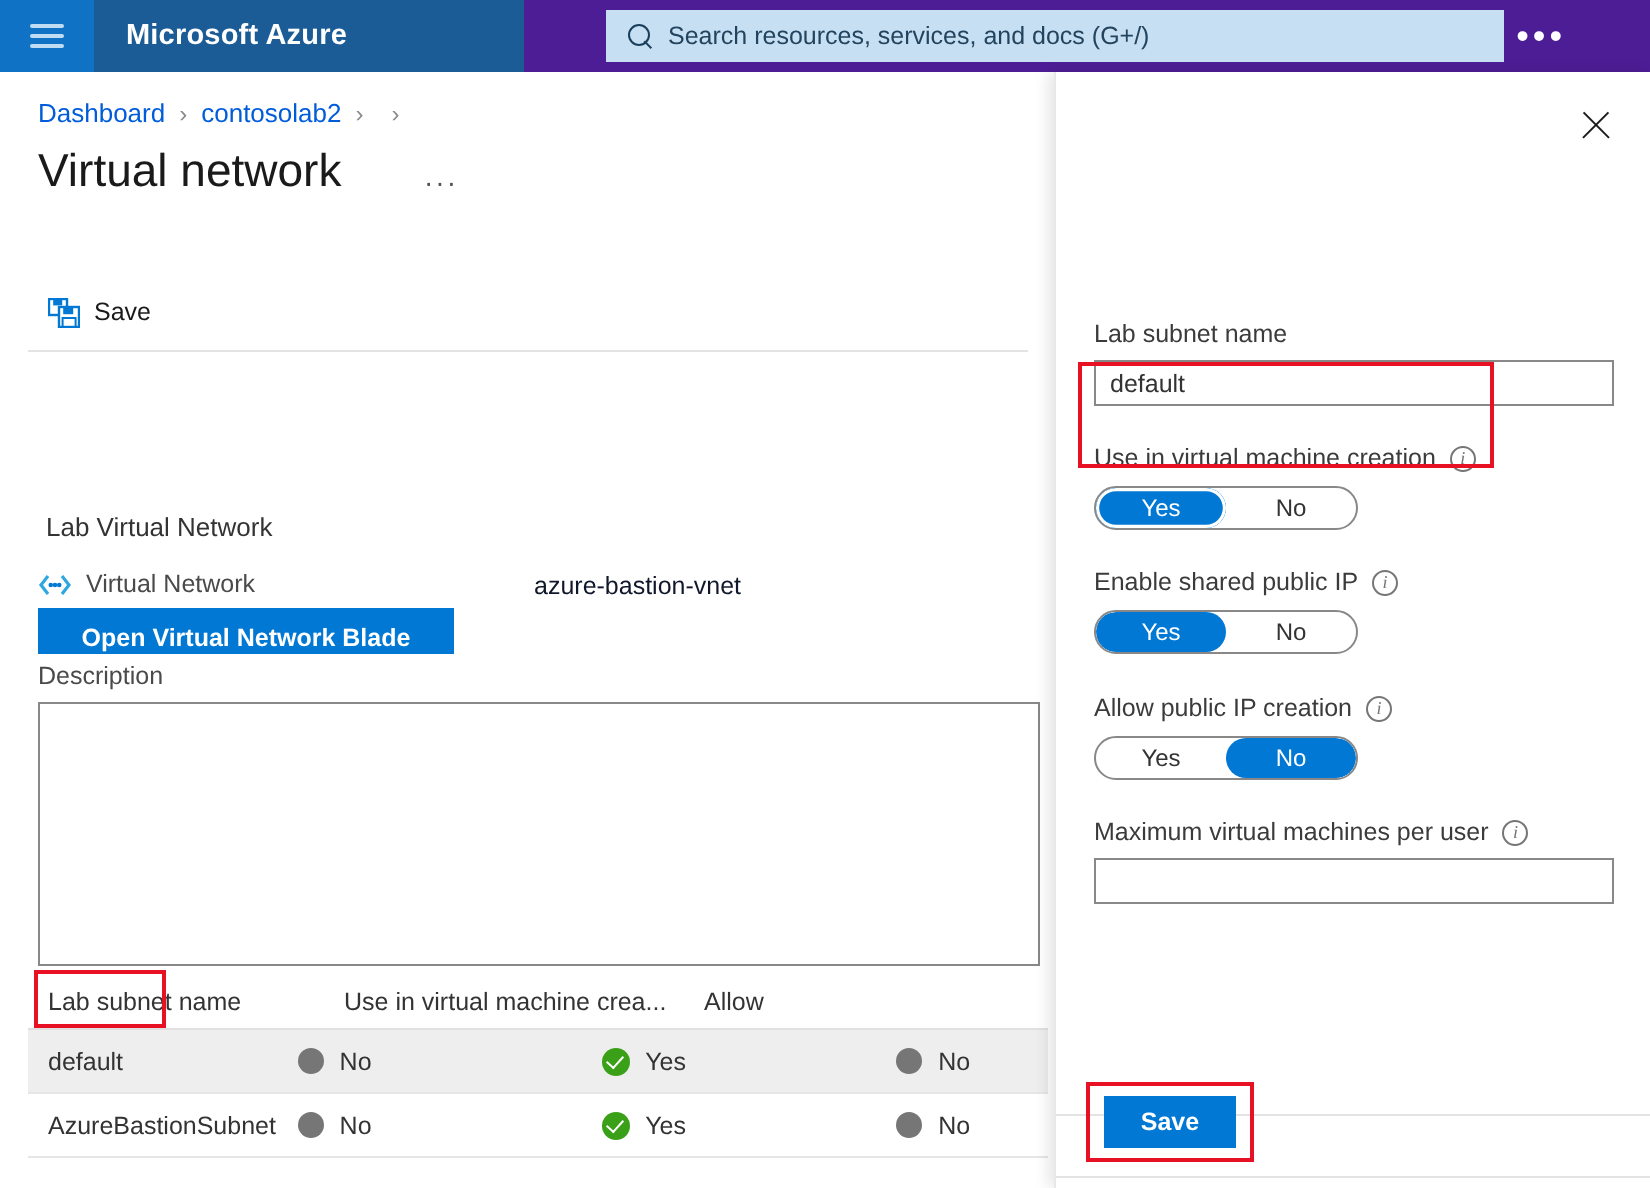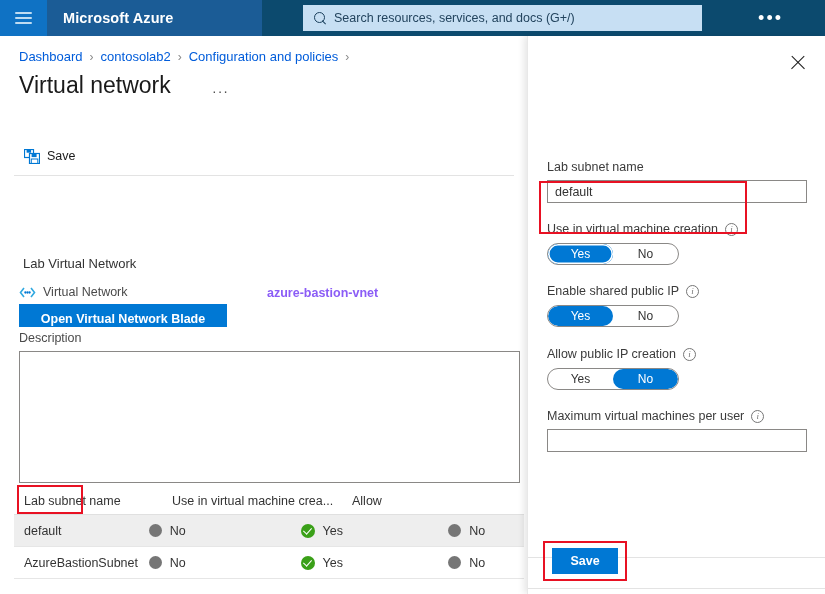--- a/index.html
+++ b/index.html
@@ -13,21 +13,21 @@
   #app {
     position: relative;
     width: 825px; height: 594px;
     background: #ffffff;
   }
 
   
   .topbar {
     position: absolute; left: 0; top: 0;
     width: 825px; height: 36px;
-    background: #0c4a6e;
+    background: #4c1d95;
     display: flex; align-items: center;
   }
   .topbar-left-band {
     position: absolute; left: 0; top: 0;
     width: 262px; height: 36px;
     background: #1b5c96;
   }
   .hamburger {
     position: absolute; left: 0; top: 0;
     width: 47px; height: 36px;
@@ -42,21 +42,21 @@
   }
   .brand {
     position: absolute; left: 63px; top: 0; height: 36px;
     display: flex; align-items: center;
     color: #ffffff; font-size: 14.5px; font-weight: bold;
     letter-spacing: .1px;
     white-space: nowrap;
   }
   .searchbox {
     position: absolute; left: 303px; top: 5px;
-    width: 399px; height: 26px;
+    width: 449px; height: 26px;
     background: #c7dff3;
     display: flex; align-items: center;
     padding: 0 8px;
     cursor: text;
   }
   .searchbox .mag {
     width: 13px; height: 13px; flex: 0 0 13px;
     position: relative; margin-right: 7px; margin-left: 3px;
   }
   .searchbox .mag::before {
@@ -126,21 +126,21 @@
   }
   .lab-vnet-title { left: 23px; top: 220px; font-size: 13px; color: #333333; }
   .vnet-row {
     position: absolute; left: 19px; top: 249px;
     display: flex; align-items: center; gap: 7px;
     font-size: 12.5px; color: #4a4a4a;
   }
   .vnet-icon { width: 17px; height: 13px; flex: 0 0 17px; }
   .vnet-value {
     position: absolute; left: 267px; top: 250px;
-    font-size: 12.5px; color: #8b5cf6; font-weight: bold;
+    font-size: 12.5px; color: #0f172a;
   }
   .open-blade-btn {
     position: absolute; left: 19px; top: 268px;
     width: 208px; height: 23px;
     background: #0078d4; color: #ffffff;
     border: none; font-size: 12.5px; font-weight: bold;
     font-family: "Liberation Sans", sans-serif;
     cursor: pointer; text-align: center;
     line-height: 23px; padding: 4px;
   }
@@ -306,21 +306,20 @@
     <div class="topbar-dots">•••</div>
   </div>
 
   <div class="content">
 
     <div class="breadcrumb">
       <span class="crumb">Dashboard</span>
       <span class="sep">›</span>
       <span class="crumb">contosolab2</span>
       <span class="sep">›</span>
-      <span class="crumb">Configuration and policies</span>
       <span class="sep">›</span>
     </div>
 
     <div class="page-title">Virtual network</div>
     <div class="page-title-dots">···</div>
 
     <div class="toolbar">
       <div class="tb-btn">
         <span class="save-icon">
           <svg width="16" height="15" viewBox="0 0 16 15" xmlns="http://www.w3.org/2000/svg">

